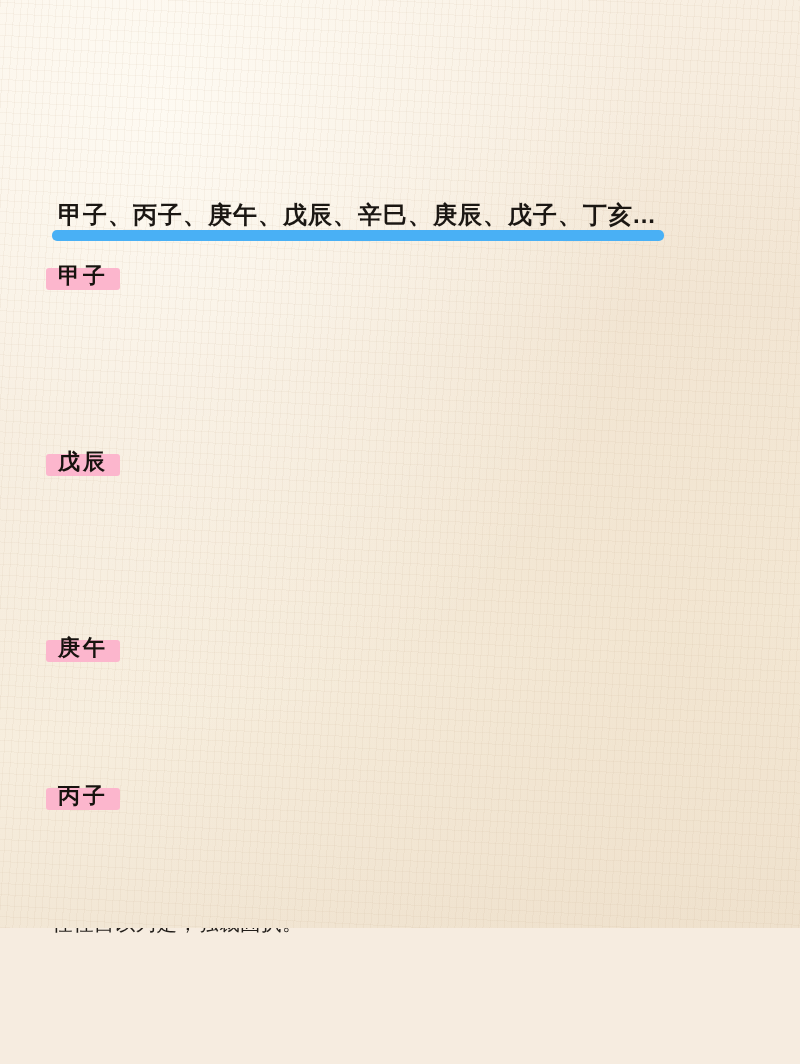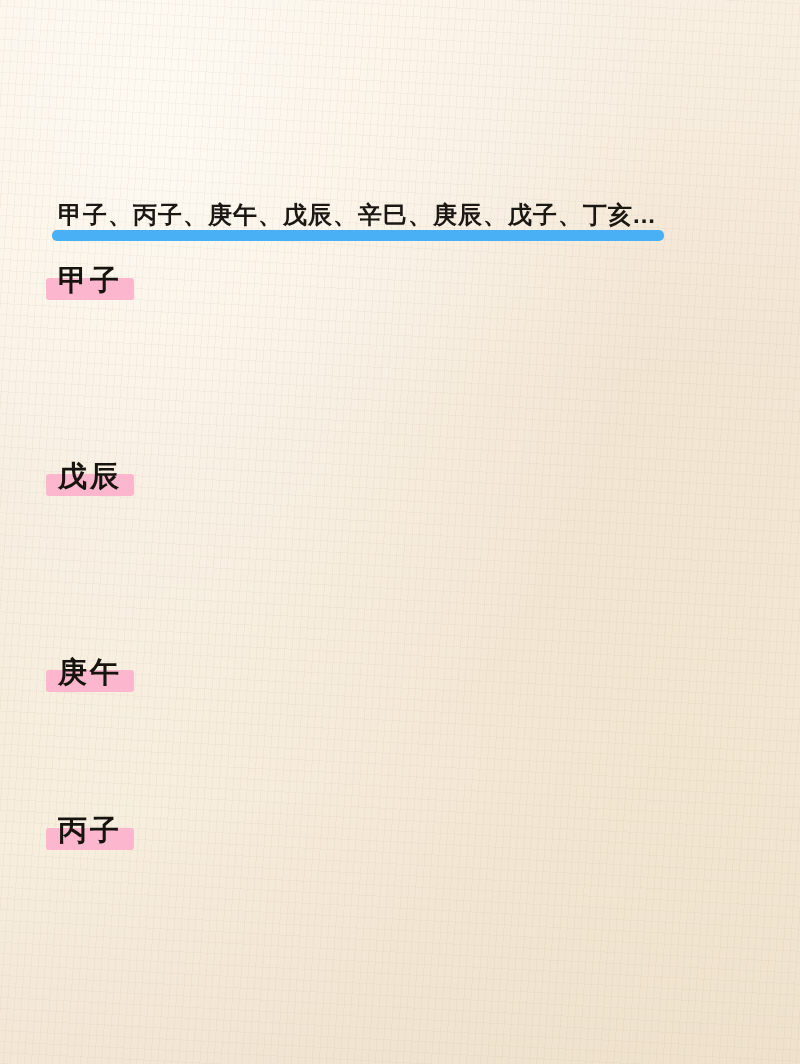--- a/index.html
+++ b/index.html
@@ -23,21 +23,21 @@
       repeating-linear-gradient(94deg, rgba(198,170,140,0.10) 0px, rgba(198,170,140,0.10) 1px, rgba(255,255,255,0) 1px, rgba(255,255,255,0) 7px),
       repeating-linear-gradient(3deg, rgba(180,150,115,0.07) 0px, rgba(180,150,115,0.07) 1px, rgba(255,255,255,0) 1px, rgba(255,255,255,0) 11px),
       radial-gradient(ellipse at 20% 12%, rgba(255,252,245,0.85) 0%, rgba(255,255,255,0) 55%),
       radial-gradient(ellipse at 85% 70%, rgba(238,222,198,0.55) 0%, rgba(255,255,255,0) 60%),
       linear-gradient(170deg, #faf2e6 0%, #f3e7d6 40%, #f7eede 70%, #efe2cf 100%);
     pointer-events: none;
   }
   .page {
     position: relative;
     width: 800px;
-    height: 1064px;
+    height: 928px;
     box-sizing: border-box;
   }
   .eyebrow {
     text-align: center;
     font-size: 19px;
     letter-spacing: 2.4px;
     font-weight: 700;
     color: #1f1b17;
     padding-top: 26px;
   }
@@ -99,21 +99,21 @@
     right: -12px;
     bottom: 1px;
     height: 22px;
     background: #fcb6cd;
     border-radius: 3px;
     z-index: 1;
   }
   .section-heading .label {
     position: relative;
     z-index: 2;
-    font-size: 29px;
+    font-size: 22px;
     font-weight: 700;
     letter-spacing: 3px;
     color: #17130f;
   }
   .body-text {
     margin: 18px 54px 0 52px;
     font-size: 20.5px;
     line-height: 1.82;
     letter-spacing: 0.4px;
     color: #211d19;

